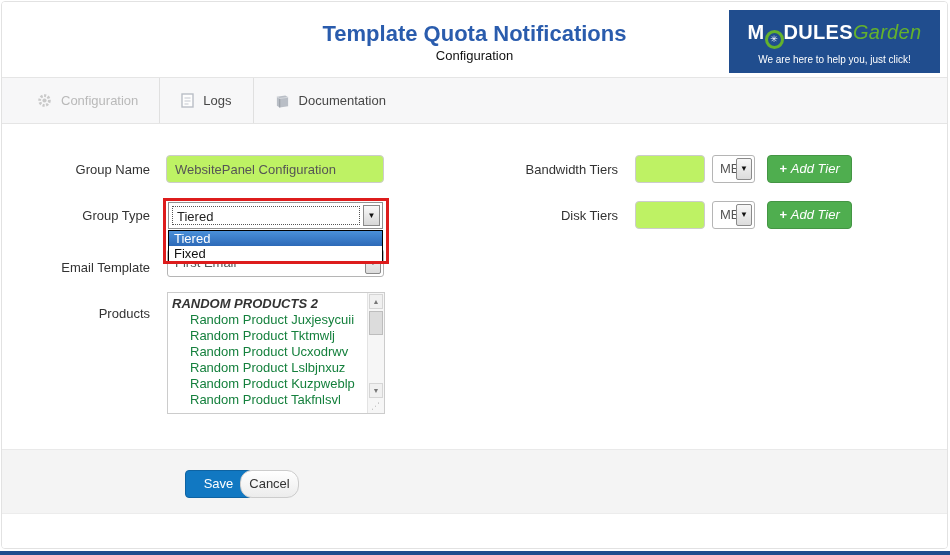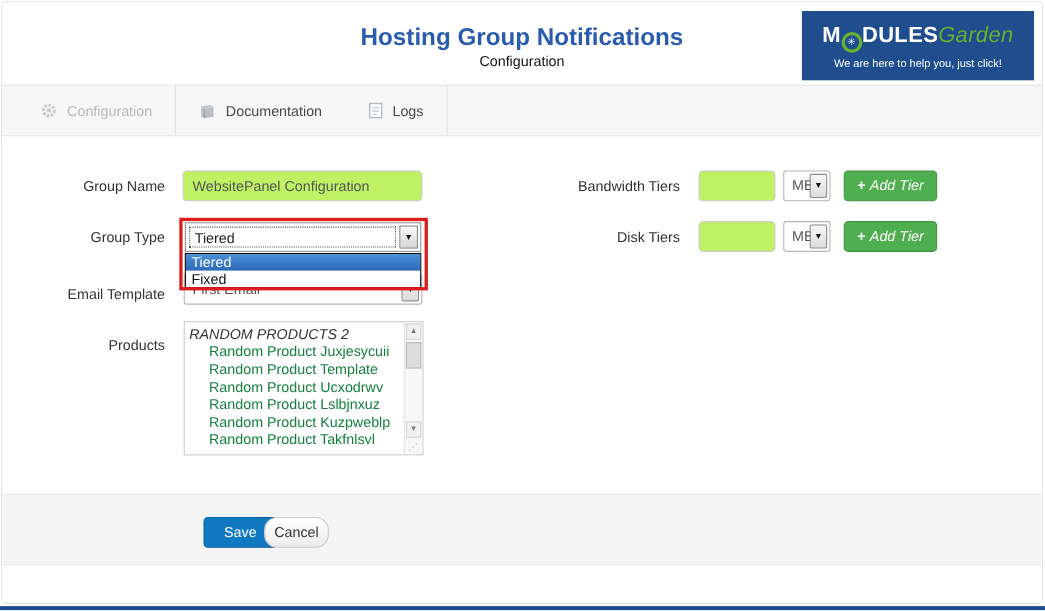--- a/index.html
+++ b/index.html
@@ -64,21 +64,21 @@
              border-radius:3px; font-size:13px; color:#555; }
   .sselect .val { position:absolute; left:7px; top:0; line-height:26px; }
   .sselect .btn { position:absolute; top:2px; right:2px; bottom:2px; width:16px;
                   background:linear-gradient(#f7f7f7,#dcdcdc); border:1px solid #8a8a8a;
                   border-radius:2px; text-align:center; font-size:8px; line-height:19px; color:#111; }
 
   
   .plist { position:absolute; left:165px; top:168px; width:218px; height:122px;
            border:1px solid #ccc; background:#fff; overflow:hidden; }
   .plist-inner { position:absolute; left:0; top:0; right:17px; bottom:0; overflow:hidden; }
-  .pheader { font-weight:normal; font-style:italic; font-size:13px; color:#333;
+  .pheader { font-weight:bold; font-style:italic; font-size:13px; color:#333;
              padding:3px 0 1px 4px; white-space:nowrap; }
   .pitem { padding-left:22px; height:16px; line-height:16px; font-size:13px; color:#15803d; white-space:nowrap; }
   .psb { position:absolute; right:0; top:0; bottom:0; width:17px; background:#f6f6f6; border-left:1px solid #e3e3e3; }
   .psb-up, .psb-down { position:absolute; left:1px; right:1px; height:15px;
                        background:#f0f0f0; border:1px solid #d5d5d5; text-align:center;
                        font-size:7px; color:#777; line-height:13px; }
   .psb-up { top:1px; } .psb-down { bottom:15px; }
   .psb-thumb { position:absolute; left:1px; right:1px; top:18px; height:24px;
                background:#dcdcdc; border:1px solid #bdbdbd; }
   .psb-grip { position:absolute; right:1px; bottom:0; width:15px; height:14px;
@@ -101,60 +101,60 @@
                 color:#333; font-size:13px; text-align:center; line-height:26px; cursor:pointer; }
 </style>
 </head>
 <body>
 
 <div class="page">
   <div class="card">
 
     <div class="header">
       <div class="title-wrap">
-        <div class="title-main">Hosting Group Notifications</div>
+        <div class="title-main">Template Quota Notifications</div>
         <div class="title-sub">Configuration</div>
       </div>
       <div class="logo">
         <div class="logo-brand"><span>M</span><span class="logo-o">✳</span><span>DULES</span><span class="logo-garden">Garden</span></div>
         <div class="logo-tagline">We are here to help you, just click!</div>
       </div>
     </div>
 
     <div class="tabs">
       <div class="tab active sep">
         <span>
           <svg width="15" height="15" viewBox="0 0 16 16">
               <circle cx="8" cy="8" r="5.2" fill="none" stroke="#c9c9c9" stroke-width="3" stroke-dasharray="2.3,1.6"></circle>
               <circle cx="8" cy="8" r="2.2" fill="#c9c9c9"></circle>
             </svg>
         </span>
         <span>Configuration</span>
-      </div>
-      <div class="tab">
-        <span>
-          <svg width="15" height="14" viewBox="0 0 16 15">
-              <path d="M2 3 L11 1.5 L14 3.5 L14 13 L5 14.5 L2 12.5 Z" fill="#b9bec6"></path>
-              <path d="M5 4.5 L5 14.5" stroke="#9aa0a8" stroke-width="1.2" fill="none"></path>
-              <path d="M2 3 L5 4.8 L14 3.5" fill="none" stroke="#d7dadf" stroke-width="1"></path>
-            </svg>
-        </span>
-        <span>Documentation</span>
       </div>
       <div class="tab sep">
         <span>
           <svg width="13" height="15" viewBox="0 0 13 15">
               <rect x="1" y="1" width="11" height="13" fill="#fdfdfd" stroke="#b9bec6" stroke-width="1.4"></rect>
               <line x1="3.5" y1="5" x2="9.5" y2="5" stroke="#c3c8cf" stroke-width="1.2"></line>
               <line x1="3.5" y1="8" x2="9.5" y2="8" stroke="#c3c8cf" stroke-width="1.2"></line>
               <line x1="3.5" y1="11" x2="7.5" y2="11" stroke="#c3c8cf" stroke-width="1.2"></line>
             </svg>
         </span>
         <span>Logs</span>
       </div>
+      <div class="tab">
+        <span>
+          <svg width="15" height="14" viewBox="0 0 16 15">
+              <path d="M2 3 L11 1.5 L14 3.5 L14 13 L5 14.5 L2 12.5 Z" fill="#b9bec6"></path>
+              <path d="M5 4.5 L5 14.5" stroke="#9aa0a8" stroke-width="1.2" fill="none"></path>
+              <path d="M2 3 L5 4.8 L14 3.5" fill="none" stroke="#d7dadf" stroke-width="1"></path>
+            </svg>
+        </span>
+        <span>Documentation</span>
+      </div>
     </div>
 
     <div class="content">
 
       <div class="flabel" style="top:38px;">Group Name</div>
       <div class="flabel" style="top:84px;">Group Type</div>
       <div class="flabel" style="top:136px;">Email Template</div>
       <div class="flabel" style="top:182px;">Products</div>
 
       <input class="text-input" style="left: 164px; top: 31px; width: 218px;" value="WebsitePanel Configuration">
@@ -171,21 +171,21 @@
       <div class="glist">
         <div class="gopt selected">Tiered</div>
         <div class="gopt">Fixed</div>
       </div>
       <div class="red-annot"></div>
 
       <div class="plist">
         <div class="plist-inner">
           <div class="pheader">RANDOM PRODUCTS 2</div>
           <div class="pitem">Random Product Juxjesycuii</div>
-          <div class="pitem">Random Product Template</div>
+          <div class="pitem">Random Product Tktmwlj</div>
           <div class="pitem">Random Product Ucxodrwv</div>
           <div class="pitem">Random Product Lslbjnxuz</div>
           <div class="pitem">Random Product Kuzpweblp</div>
           <div class="pitem">Random Product Takfnlsvl</div>
         </div>
         <div class="psb">
           <div class="psb-up">▲</div>
           <div class="psb-thumb"></div>
           <div class="psb-down">▼</div>
           <div class="psb-grip">⋰</div>

